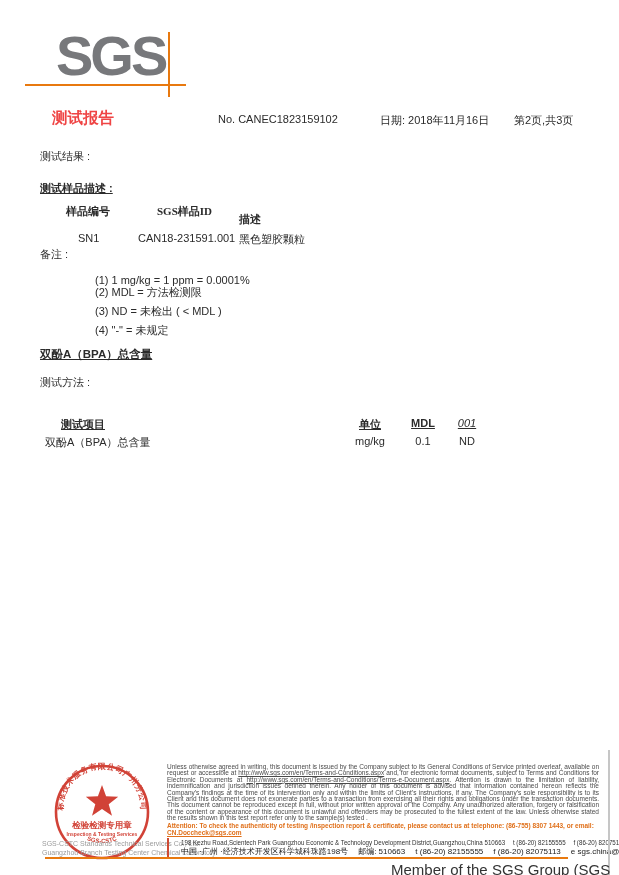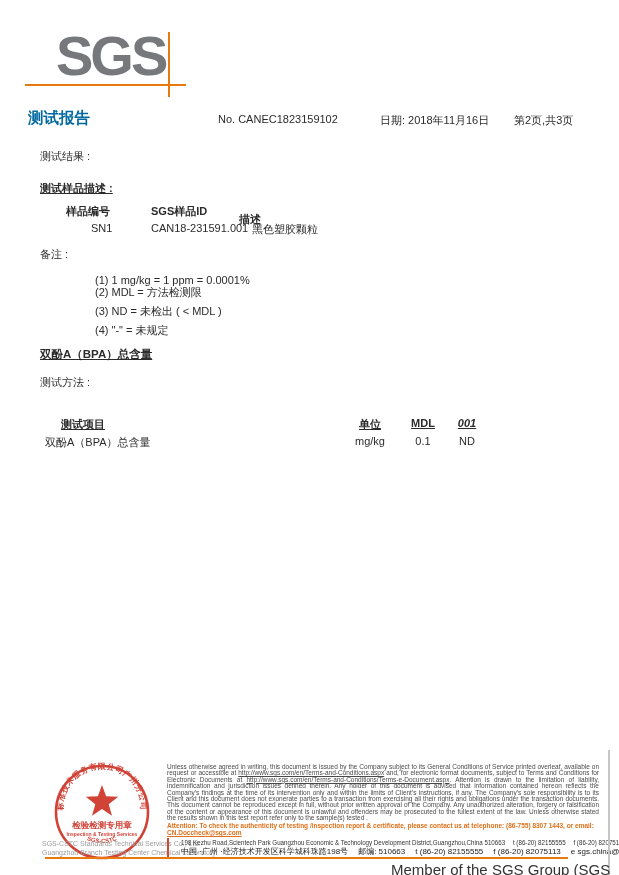--- a/index.html
+++ b/index.html
@@ -10,49 +10,49 @@
     color:#2b2b2b; font-size:11px;
   }
   .abs { position:absolute; }
 
   
   .logo-text { left:56px; top:28px; font-size:56px; font-weight:bold;
     color:#77787B; letter-spacing:-3px; line-height:1; }
   .logo-hline { left:25px; top:84px; width:161px; height:2px; background:#E8790F; }
   .logo-vline { left:168px; top:32px; width:2px; height:65px; background:#E8790F; }
 
-  .doc-title { left:28px; top:108px; font-size:15.5px; font-weight:bold; color:#0369a1; }
+  .doc-title { left:52px; top:108px; font-size:15.5px; font-weight:bold; color:#ef4444; }
   .report-no { left:218px; top:113px; }
   .report-date { left:380px; top:113px; }
   .report-page { left:514px; top:113px; }
 
   .results-label { left:40px; top:149px; }
   .sample-title { left:40px; top:181px; font-weight:bold; text-decoration:underline; }
 
   .st-head { font-weight:bold; top:204px; }
-  .st-c1h { left:66px; } .st-c2h { left:151px; } .st-c3h { left:239px;margin-top:8px; }
-  .st-row { top:222px;margin-left:13px; }
+  .st-c1h { left:66px; } .st-c2h { left:157px;font-family:Liberation Serif, serif; } .st-c3h { left:239px;margin-top:8px; }
+  .st-row { top:232px; }
   .st-c1v { left:78px; } .st-c2v { left:138px; } .st-c3v { left:239px;font-family:Liberation Mono, monospace; }
 
   .remarks-label { left:40px; top:247px; }
   .remark { left:95px; }
   .r1 { top:266px;margin-top:8px; } .r2 { top:285px; } .r3 { top:304px; } .r4 { top:323px; }
 
   .bpa-title { left:40px; top:347px; font-weight:bold; text-decoration:underline; font-size:11.5px; }
   .method-label { left:40px; top:375px; }
   .method-text { left:120px; top:375px; width:474px; line-height:21px; }
 
   .rt-head { top:417px; font-weight:bold; text-decoration:underline; }
   .rt-row  { top:435px; }
   .rt-c1h { left:61px; }
   .rt-c1v { left:45px; }
   .rt-c2 { left:344px; width:52px; text-align:center; }
   .rt-c3 { left:399px; width:48px; text-align:center; }
   .rt-c4 { left:443px; width:48px; text-align:center; }
-  .rt-001 { font-style:italic; font-weight:bold; }
+  .rt-001 { font-style:italic; font-weight:normal; }
   .rt-mdl-h { font-weight:bold; }
 
   
   .stamp { left:52px; top:762px; width:100px; height:100px; opacity:.92; }
   .company-lines { left:42px; top:840px; font-size:7px; line-height:8.5px; color:#9b9b9b; white-space:nowrap; }
 
   .legal { left:167px; top:764px; width:432px; font-size:6.5px; line-height:6.4px;
     color:#4a4a4a; text-align:justify; }
   .legal .u { text-decoration:underline; }
   .attention { left:167px; top:822px; width:432px; font-size:6.5px; line-height:7px;

